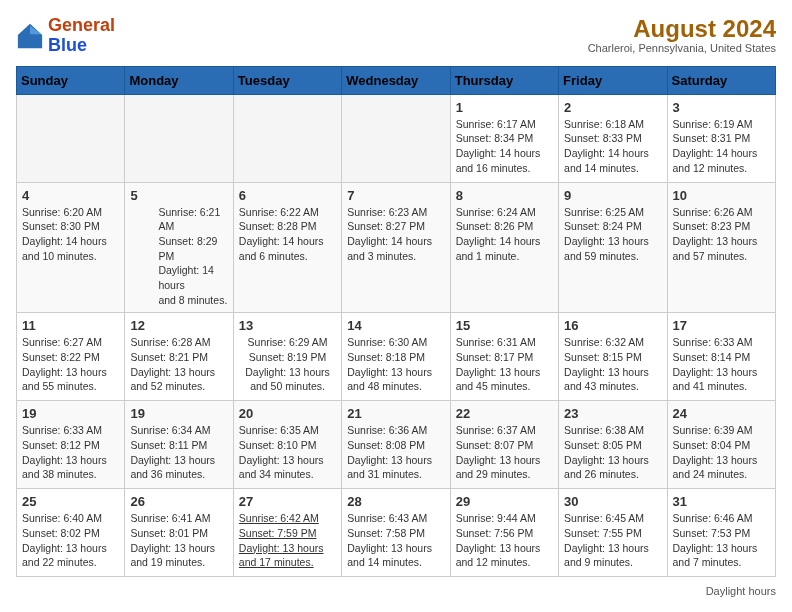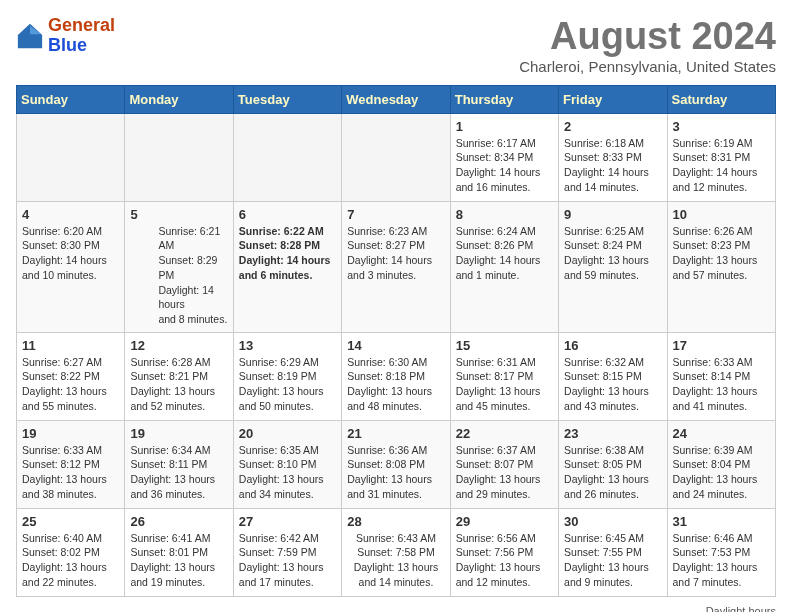--- a/index.html
+++ b/index.html
@@ -34,37 +34,37 @@
       line-height: 1.1;
     }
     .logo-icon {
       width: 28px;
       height: 28px;
     }
     .title-area {
       text-align: right;
     }
     .month-title {
-      font-size: 38px;
-      font-weight: bold;
-      color: #737373;
+      font-size: 24px;
+      font-weight: bold;
+      color: #a16207;
       line-height: 1.1;
     }
     .location-title {
-      font-size: 15px;
+      font-size: 11px;
       color: #555;
     }
     table {
       width: 100%;
       border-collapse: collapse;
       table-layout: fixed;
     }
     th {
       background-color: #2a6db5;
-      color: #fef9c3;
+      color: #000000;
       font-size: 13px;
       font-weight: bold;
       padding: 6px 4px;
       text-align: left;
       border: 1px solid #1a5a9a;
     }
     td {
       border: 1px solid #ccc;
       vertical-align: top;
       padding: 5px 5px;
@@ -168,21 +168,21 @@
         </td>
         <td>
           <span class="day-number">5</span>
           <div class="day-info" style="white-space: pre-line; margin-left: 28px;">Sunrise: 6:21 AM
 Sunset: 8:29 PM
 Daylight: 14 hours
 and 8 minutes.</div>
         </td>
         <td>
           <span class="day-number">6</span>
-          <div class="day-info" style="white-space: pre-line; font-weight: bold;">Sunrise: 6:22 AM
+          <div class="day-info" style="white-space: pre-line;">Sunrise: 6:22 AM
 Sunset: 8:28 PM
 Daylight: 14 hours
 and 6 minutes.</div>
         </td>
         <td>
           <span class="day-number">7</span>
           <div class="day-info" style="white-space: pre-line;">Sunrise: 6:23 AM
 Sunset: 8:27 PM
 Daylight: 14 hours
 and 3 minutes.</div>
@@ -219,21 +219,21 @@
         </td>
         <td>
           <span class="day-number">12</span>
           <div class="day-info" style="white-space: pre-line;">Sunrise: 6:28 AM
 Sunset: 8:21 PM
 Daylight: 13 hours
 and 52 minutes.</div>
         </td>
         <td>
           <span class="day-number">13</span>
-          <div class="day-info" style="white-space: pre-line;">Sunrise: 6:29 AM
+          <div class="day-info" style="white-space: pre-line; text-align: center;">Sunrise: 6:29 AM
 Sunset: 8:19 PM
 Daylight: 13 hours
 and 50 minutes.</div>
         </td>
         <td>
           <span class="day-number">14</span>
           <div class="day-info" style="white-space: pre-line;">Sunrise: 6:30 AM
 Sunset: 8:18 PM
 Daylight: 13 hours
 and 48 minutes.</div>
@@ -321,35 +321,35 @@
         </td>
         <td>
           <span class="day-number">26</span>
           <div class="day-info" style="white-space: pre-line;">Sunrise: 6:41 AM
 Sunset: 8:01 PM
 Daylight: 13 hours
 and 19 minutes.</div>
         </td>
         <td>
           <span class="day-number">27</span>
-          <div class="day-info" style="white-space: pre-line;">Sunrise: 6:42 AM
+          <div class="day-info" style="white-space: pre-line; text-decoration: underline;">Sunrise: 6:42 AM
 Sunset: 7:59 PM
 Daylight: 13 hours
 and 17 minutes.</div>
         </td>
         <td>
           <span class="day-number">28</span>
-          <div class="day-info" style="white-space: pre-line; text-align: center;">Sunrise: 6:43 AM
+          <div class="day-info" style="white-space: pre-line;">Sunrise: 6:43 AM
 Sunset: 7:58 PM
 Daylight: 13 hours
 and 14 minutes.</div>
         </td>
         <td>
           <span class="day-number">29</span>
-          <div class="day-info" style="white-space: pre-line;">Sunrise: 6:56 AM
+          <div class="day-info" style="white-space: pre-line;">Sunrise: 9:44 AM
 Sunset: 7:56 PM
 Daylight: 13 hours
 and 12 minutes.</div>
         </td>
         <td>
           <span class="day-number">30</span>
           <div class="day-info" style="white-space: pre-line;">Sunrise: 6:45 AM
 Sunset: 7:55 PM
 Daylight: 13 hours
 and 9 minutes.</div>

